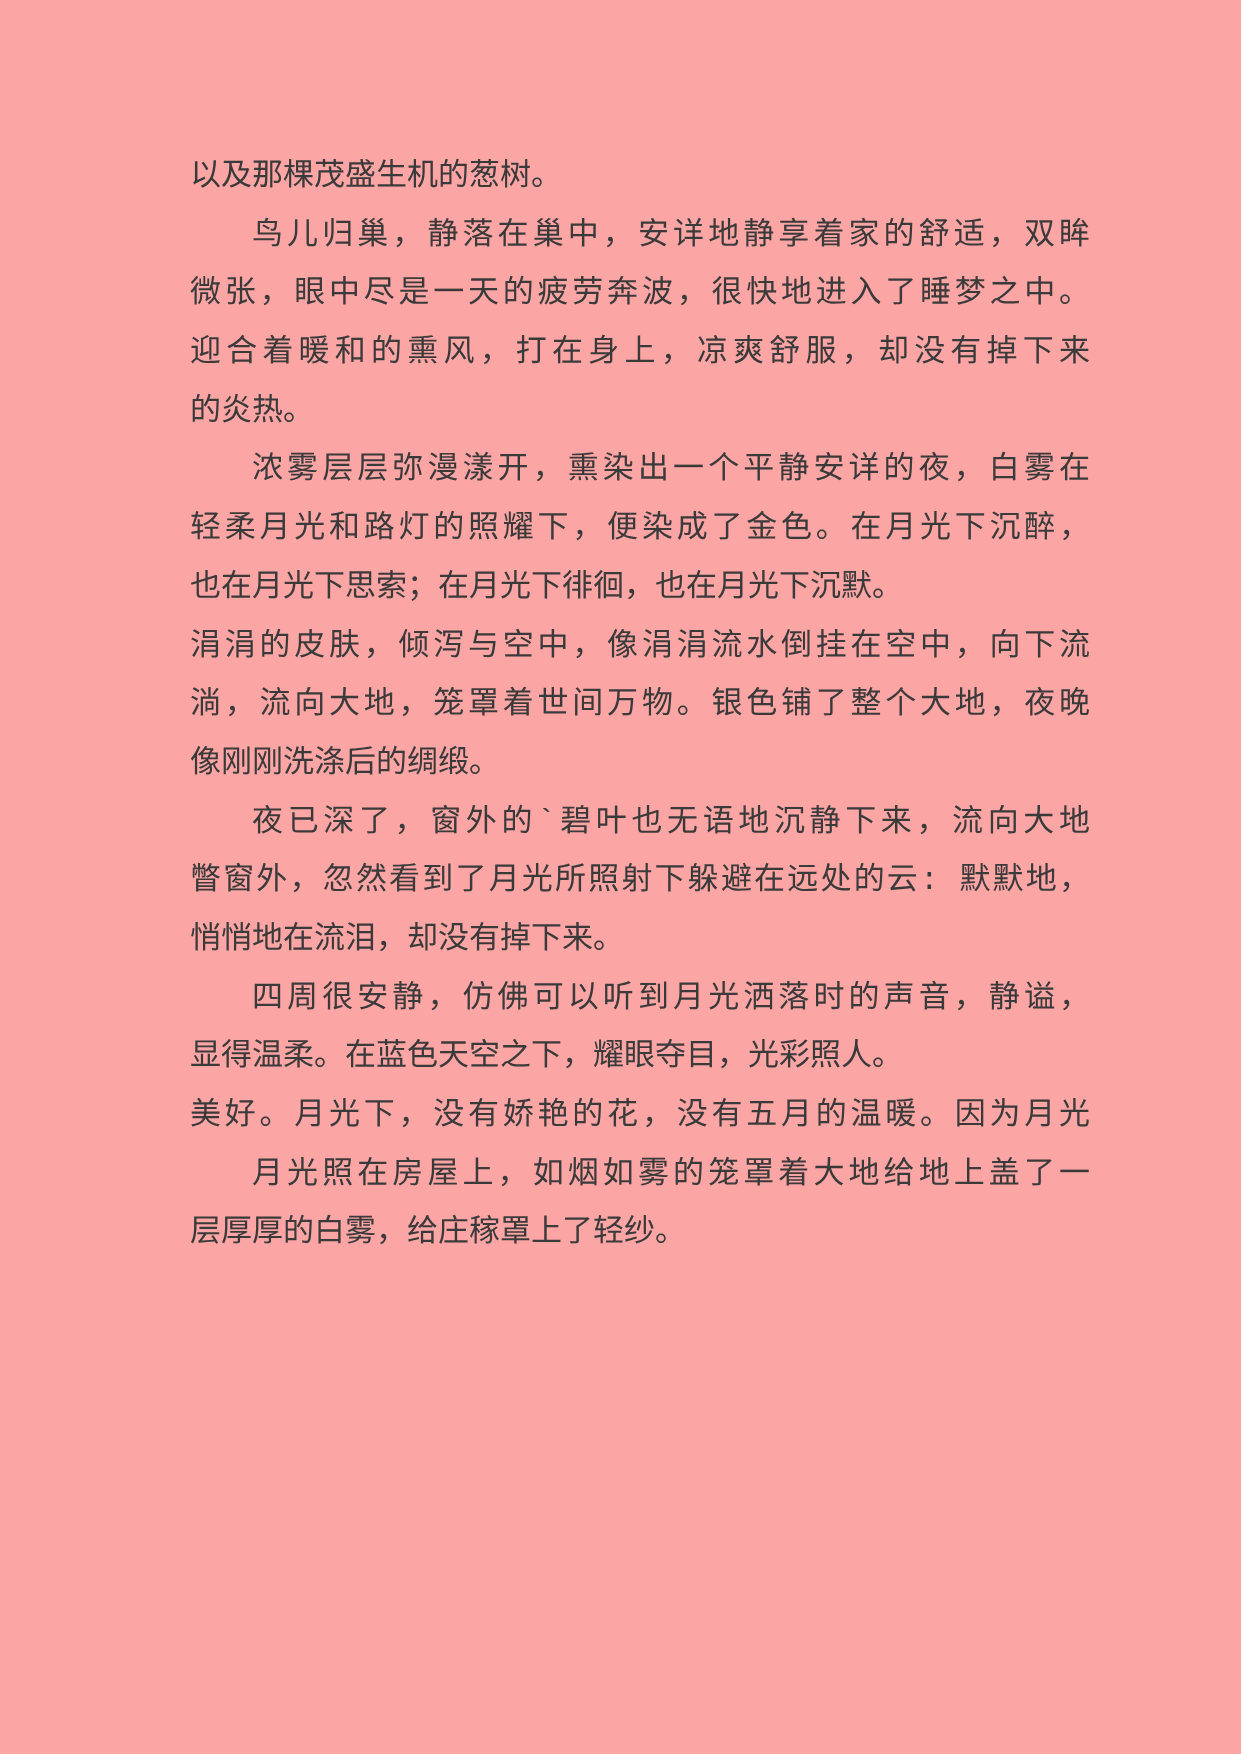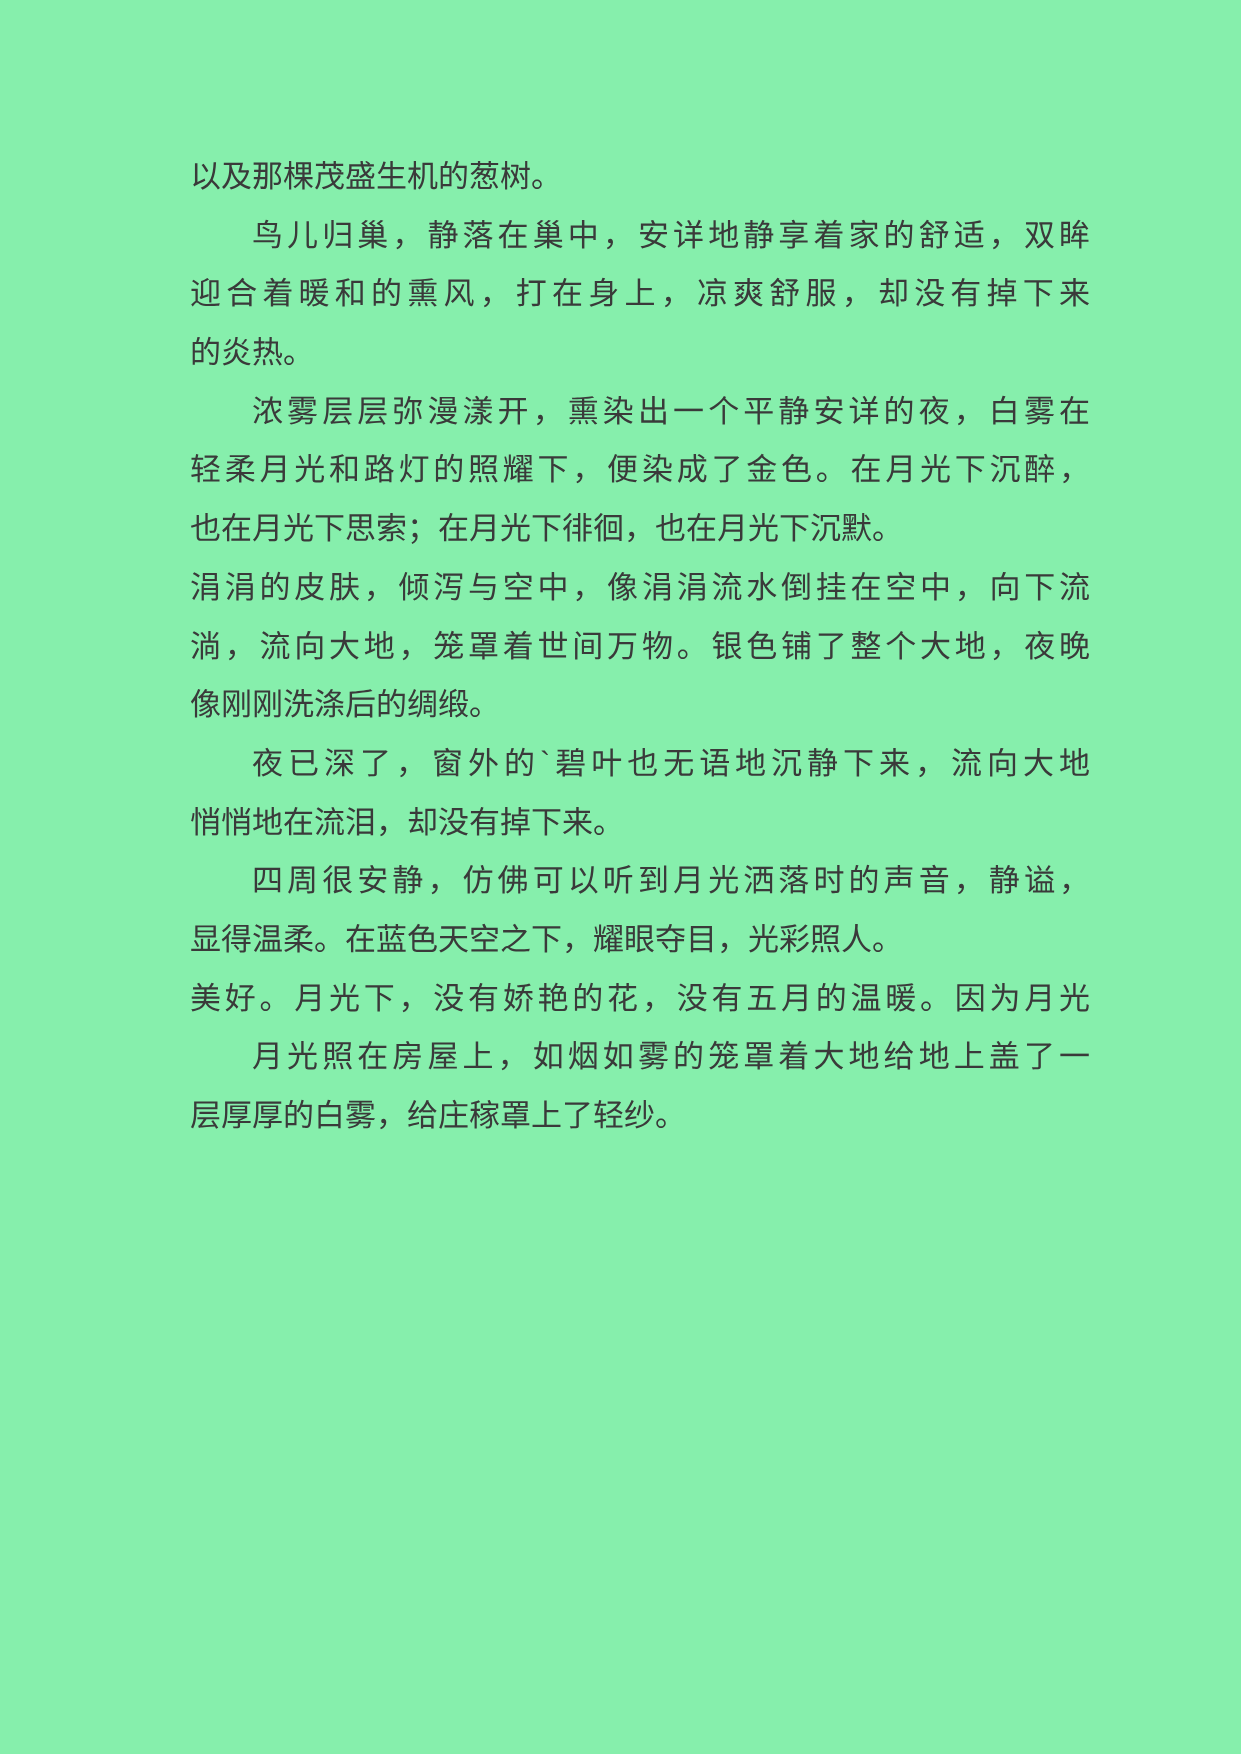--- a/index.html
+++ b/index.html
@@ -4,23 +4,23 @@
 <style>
   html, body {
     margin: 0;
     padding: 0;
     background: #ffffff;
   }
   .page {
     position: relative;
     width: 1241px;
     height: 1754px;
-    background: #86efac;
+    background: #fca5a5;
     overflow: hidden;
-    font-family: Liberation Sans, sans-serif;
+    font-family: Liberation Mono, monospace;
   }
   .text-body {
     position: absolute;
     left: 190px;
     top: 148px;
     width: 900px;
   }
   .line {
     font-size: 31px;
     line-height: 58.7px;
@@ -38,29 +38,31 @@
     text-indent: 62px;
   }
 </style>
 </head>
 <body>
 
 <div class="page">
   <div class="text-body" style="color: rgb(58, 58, 58);">
       <div class="line">以及那棵茂盛生机的葱树。</div>
       <div class="line justify indent">鸟儿归巢，静落在巢中，安详地静享着家的舒适，双眸</div>
+      <div class="line justify">微张，眼中尽是一天的疲劳奔波，很快地进入了睡梦之中。</div>
       <div class="line justify">迎合着暖和的熏风，打在身上，凉爽舒服，却没有掉下来</div>
       <div class="line">的炎热。</div>
       <div class="line justify indent">浓雾层层弥漫漾开，熏染出一个平静安详的夜，白雾在</div>
       <div class="line justify">轻柔月光和路灯的照耀下，便染成了金色。在月光下沉醉，</div>
       <div class="line">也在月光下思索；在月光下徘徊，也在月光下沉默。</div>
       <div class="line justify">涓涓的皮肤，倾泻与空中，像涓涓流水倒挂在空中，向下流</div>
       <div class="line justify">淌，流向大地，笼罩着世间万物。银色铺了整个大地，夜晚</div>
       <div class="line">像刚刚洗涤后的绸缎。</div>
       <div class="line justify indent">夜已深了，窗外的`碧叶也无语地沉静下来，流向大地</div>
+      <div class="line justify">瞥窗外，忽然看到了月光所照射下躲避在远处的云: 默默地，</div>
       <div class="line">悄悄地在流泪，却没有掉下来。</div>
       <div class="line justify indent">四周很安静，仿佛可以听到月光洒落时的声音，静谥，</div>
       <div class="line">显得温柔。在蓝色天空之下，耀眼夺目，光彩照人。</div>
       <div class="line justify">美好。月光下，没有娇艳的花，没有五月的温暖。因为月光</div>
       <div class="line justify indent">月光照在房屋上，如烟如雾的笼罩着大地给地上盖了一</div>
       <div class="line">层厚厚的白雾，给庄稼罩上了轻纱。</div>
     </div>
 </div>
 
 </body></html>

